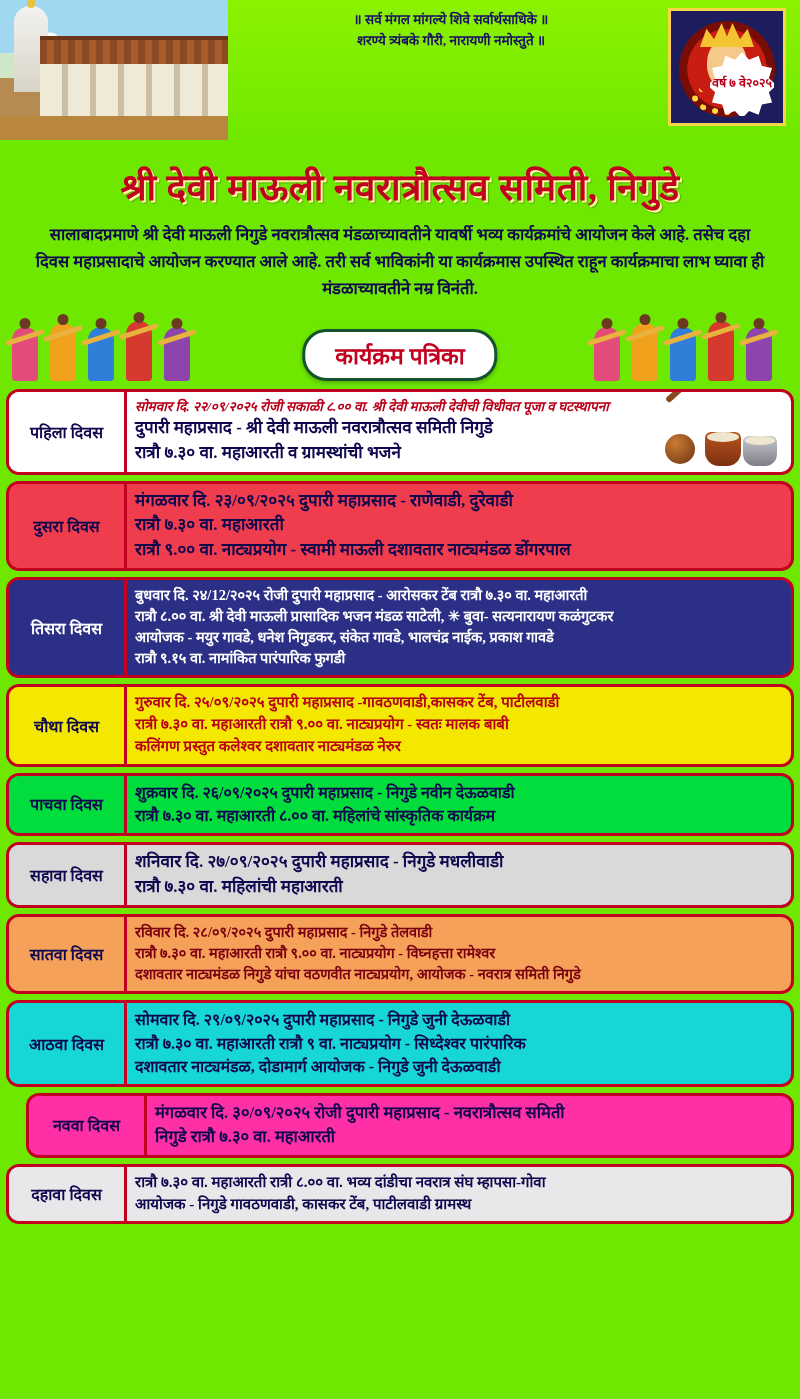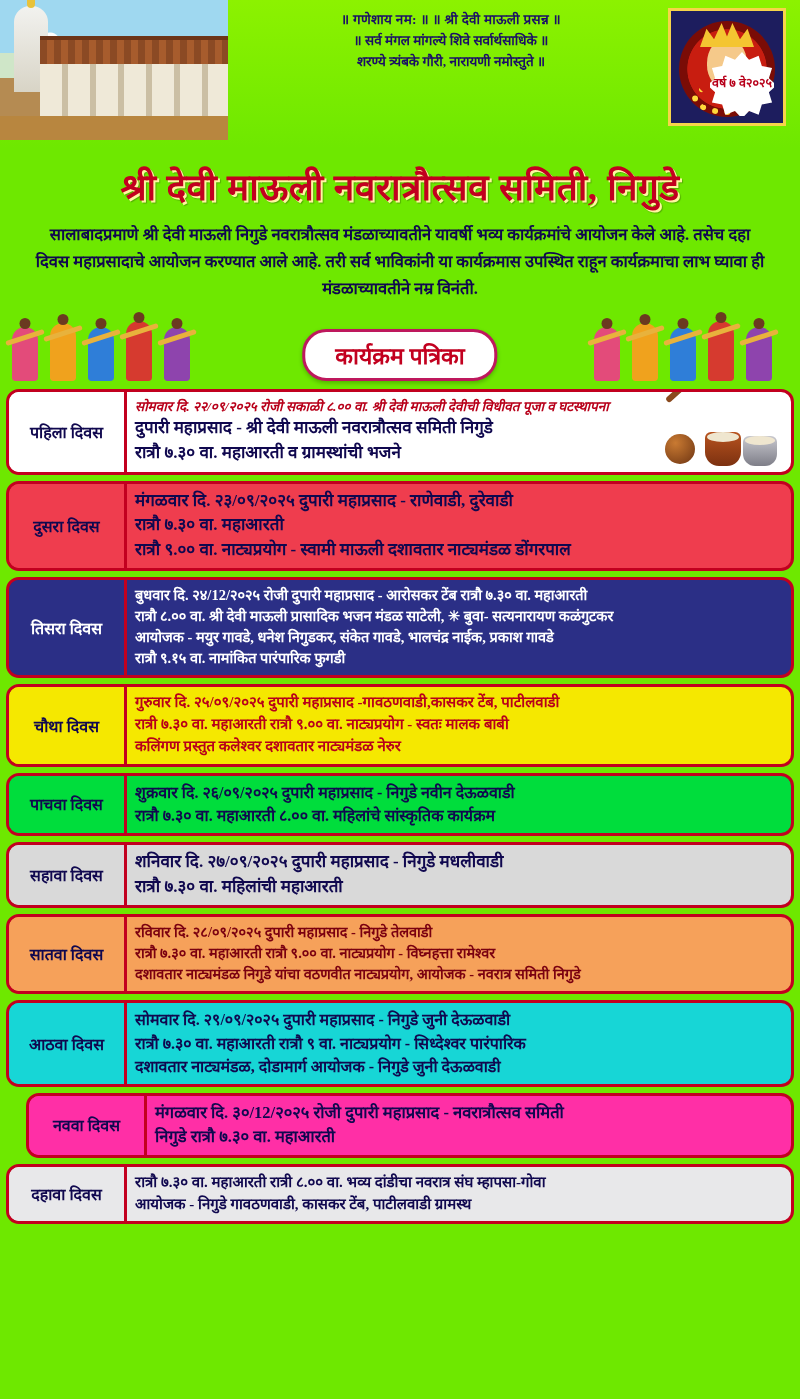--- a/index.html
+++ b/index.html
@@ -171,21 +171,21 @@
   .f2 { left: 46px;  background: #f0a21d; height: 58px; }
   .f3 { left: 84px;  background: #2f7ed8; }
   .f4 { left: 122px; background: #d63a2f; height: 60px; }
   .f5 { left: 160px; background: #8e44ad; }
 
   .programme-pill {
     position: absolute;
     left: 50%; top: 18px;
     transform: translateX(-50%);
     background: #ffffff;
-    border: 3px solid #be185d;
+    border: 3px solid #14532d;
     border-radius: 24px;
     padding: 7px 30px;
     font-family: "Liberation Serif", serif;
     font-weight: bold;
     font-size: 23px;
     color: #c2001f;
     white-space: nowrap;
     box-shadow: 0 2px 4px rgba(0,0,0,.25);
   }
 
@@ -316,21 +316,20 @@
 <div class="header">
 
   <div class="temple-photo">
     <div class="tower"></div>
     <div class="roof"></div>
     <div class="hall"></div>
     <div class="ground"></div>
   </div>
 
   <div class="header-text">
-    <div class="line1">॥ गणेशाय नम: ॥   ॥  श्री देवी माऊली प्रसन्न ॥</div>
     <div>॥ सर्व मंगल मांगल्ये शिवे सर्वार्थसाधिके ॥</div>
     <div>शरण्ये त्र्यंबके गौरी, नारायणी नमोस्तुते ॥</div>
   </div>
 
   <div class="deity-frame">
     <div class="glow"></div>
     <div class="face"></div>
     <div class="crown"></div>
     <div class="garland"></div>
   </div>
@@ -437,21 +436,21 @@
     <div class="detail-cell">
       <span class="l">सोमवार दि. २९/०९/२०२५ दुपारी महाप्रसाद - निगुडे जुनी देऊळवाडी</span>
       <span class="l">रात्रौ ७.३० वा. महाआरती    रात्रौ ९ वा. नाट्यप्रयोग - सिध्देश्वर पारंपारिक</span>
       <span class="l">दशावतार नाट्यमंडळ,  दोडामार्ग आयोजक - निगुडे जुनी देऊळवाडी</span>
     </div>
   </div>
 
   <div class="row r9">
     <div class="day-cell">नववा दिवस</div>
     <div class="detail-cell">
-      <span class="l">मंगळवार दि. ३०/12/२०२५ रोजी  दुपारी महाप्रसाद - नवरात्रौत्सव समिती</span>
+      <span class="l">मंगळवार दि. ३०/०९/२०२५ रोजी  दुपारी महाप्रसाद - नवरात्रौत्सव समिती</span>
       <span class="l">निगुडे     रात्रौ ७.३० वा. महाआरती</span>
     </div>
   </div>
 
   <div class="row r10">
     <div class="day-cell">दहावा दिवस</div>
     <div class="detail-cell">
       <span class="l">रात्रौ ७.३० वा. महाआरती रात्री ८.०० वा. भव्य दांडीचा नवरात्र संघ म्हापसा-गोवा</span>
       <span class="l">आयोजक - निगुडे गावठणवाडी, कासकर टेंब, पाटीलवाडी ग्रामस्थ</span>
     </div>

